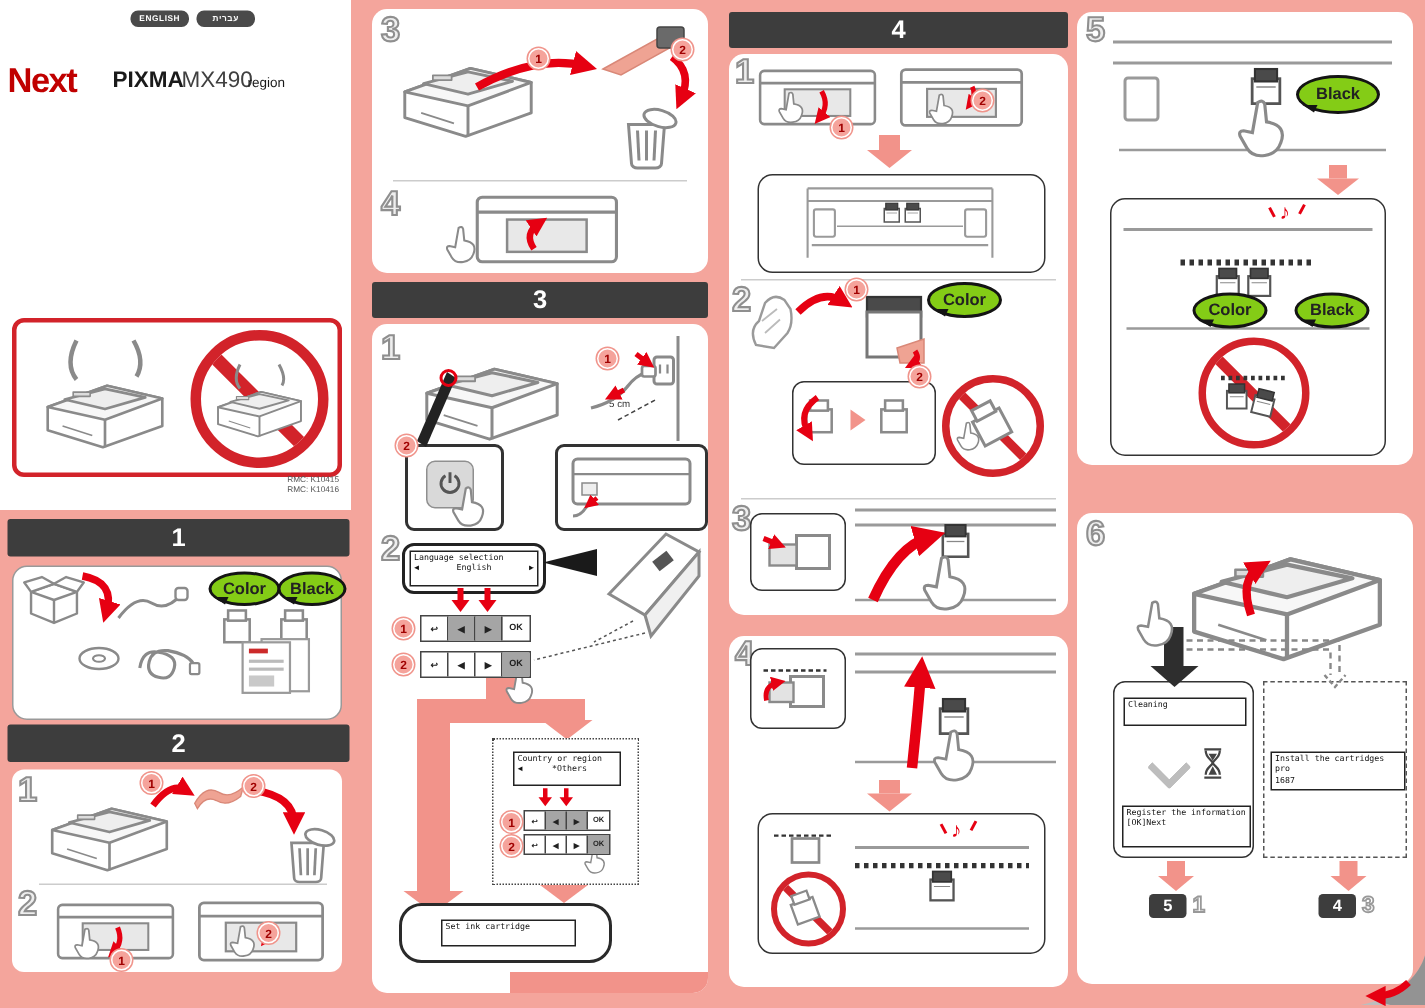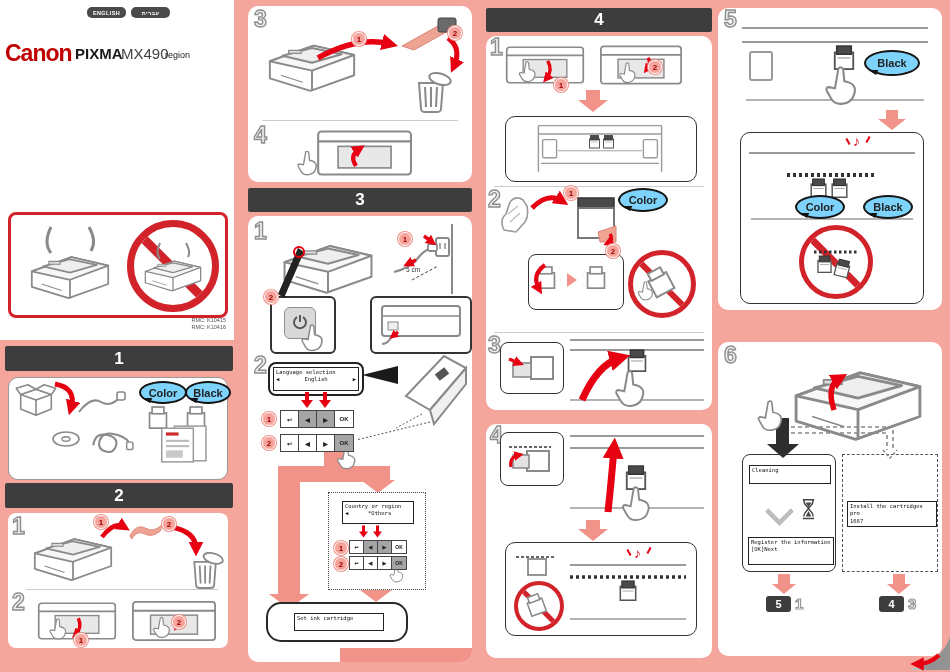--- a/index.html
+++ b/index.html
@@ -7,21 +7,21 @@
         font-family:"Liberation Sans",sans-serif;color:#222}
   .b{position:absolute}
   .panel{position:absolute;background:#fff;border-radius:10px;overflow:hidden}
   .hdr{position:absolute;background:#3d3d3d;color:#fff;font-weight:bold;font-size:17px;
        display:flex;align-items:center;justify-content:center;border-radius:2px}
   .stepnum{position:absolute;font-size:23px;font-weight:800;color:#eee;
            -webkit-text-stroke:1.4px #8f8f8f;line-height:1}
   .numc{position:absolute;width:12px;height:12px;border-radius:50%;background:#f5a39b;
         border:1px solid #fff;box-shadow:0 0 0 1px #f0948b;color:#a00000;font-size:8px;
         font-weight:bold;display:flex;align-items:center;justify-content:center;z-index:5}
-  .bubble{position:absolute;border:2px solid #141414;border-radius:50%;background:#7dd3fc;
+  .bubble{position:absolute;border:2px solid #141414;border-radius:50%;background:#84cc16;
           display:flex;align-items:center;justify-content:center;font-weight:bold;
           font-size:11px;z-index:4}
   .bubble::after{content:"";position:absolute;left:10%;bottom:-6px;width:0;height:0;
           border:5px solid transparent;border-top-color:#141414;transform:skewX(28deg)}
   .lcd{position:absolute;border:1px solid #222;background:#fff;
        font-family:"DejaVu Sans Mono",monospace;font-size:5.5px;line-height:1.35;
        padding:1px 2px;color:#111;overflow:hidden}
   .lcdrow{display:flex;justify-content:space-between}
   .device{position:absolute;border:2px solid #222;border-radius:8px;background:#fff}
   .btnrow{position:absolute;display:flex;height:16px;border:1px solid #444;background:#fff;z-index:4}
@@ -152,21 +152,21 @@
     </symbol>
   </defs>
 </svg>
 
 <div class="page">
 
   <div class="b" style="left:0;top:0;width:234px;height:340px;background:#fff">
     <div class="pill" style="left:87px;top:7px;width:39px;height:11px">ENGLISH</div>
     <div class="pill" style="left:131px;top:7px;width:39px;height:11px">עברית</div>
 
-    <div class="b" style="left:5px;top:40px;font-size:23px;font-weight:900;color:#c00000;letter-spacing:-1px">Canon</div>
+    <div class="b" style="left:5px;top:40px;font-size:23px;font-weight:900;color:#c00000;letter-spacing:-1px">Next</div>
     <div class="b" style="left:75px;top:45px;font-size:15px;font-weight:800;color:#1a1a1a">PIXMA</div>
     <div class="b" style="left:121px;top:45px;font-size:15px;font-weight:400;color:#404040">MX490</div>
     <div class="b" style="left:165px;top:50px;font-size:9px;color:#1a1a1a">region</div>
 
     <div class="b" style="left:8px;top:212px;width:214px;height:100px;border:3px solid #d2232a;border-radius:8px;background:#fff">
       <svg class="rsvg" style="left:10px;top:12px" width="100" height="76" viewBox="0 0 100 76">
         <path d="M30,0 q-8,16 0,26 M68,0 q8,14 2,24" fill="none" stroke="#8a8a8a" stroke-width="3"></path>
         <use href="#sym-printer-iso" x="4" y="16" width="90" height="58"></use>
       </svg>
       <div class="nocircle" style="left:116px;top:5px;width:78px;height:78px;border-width:7px">

